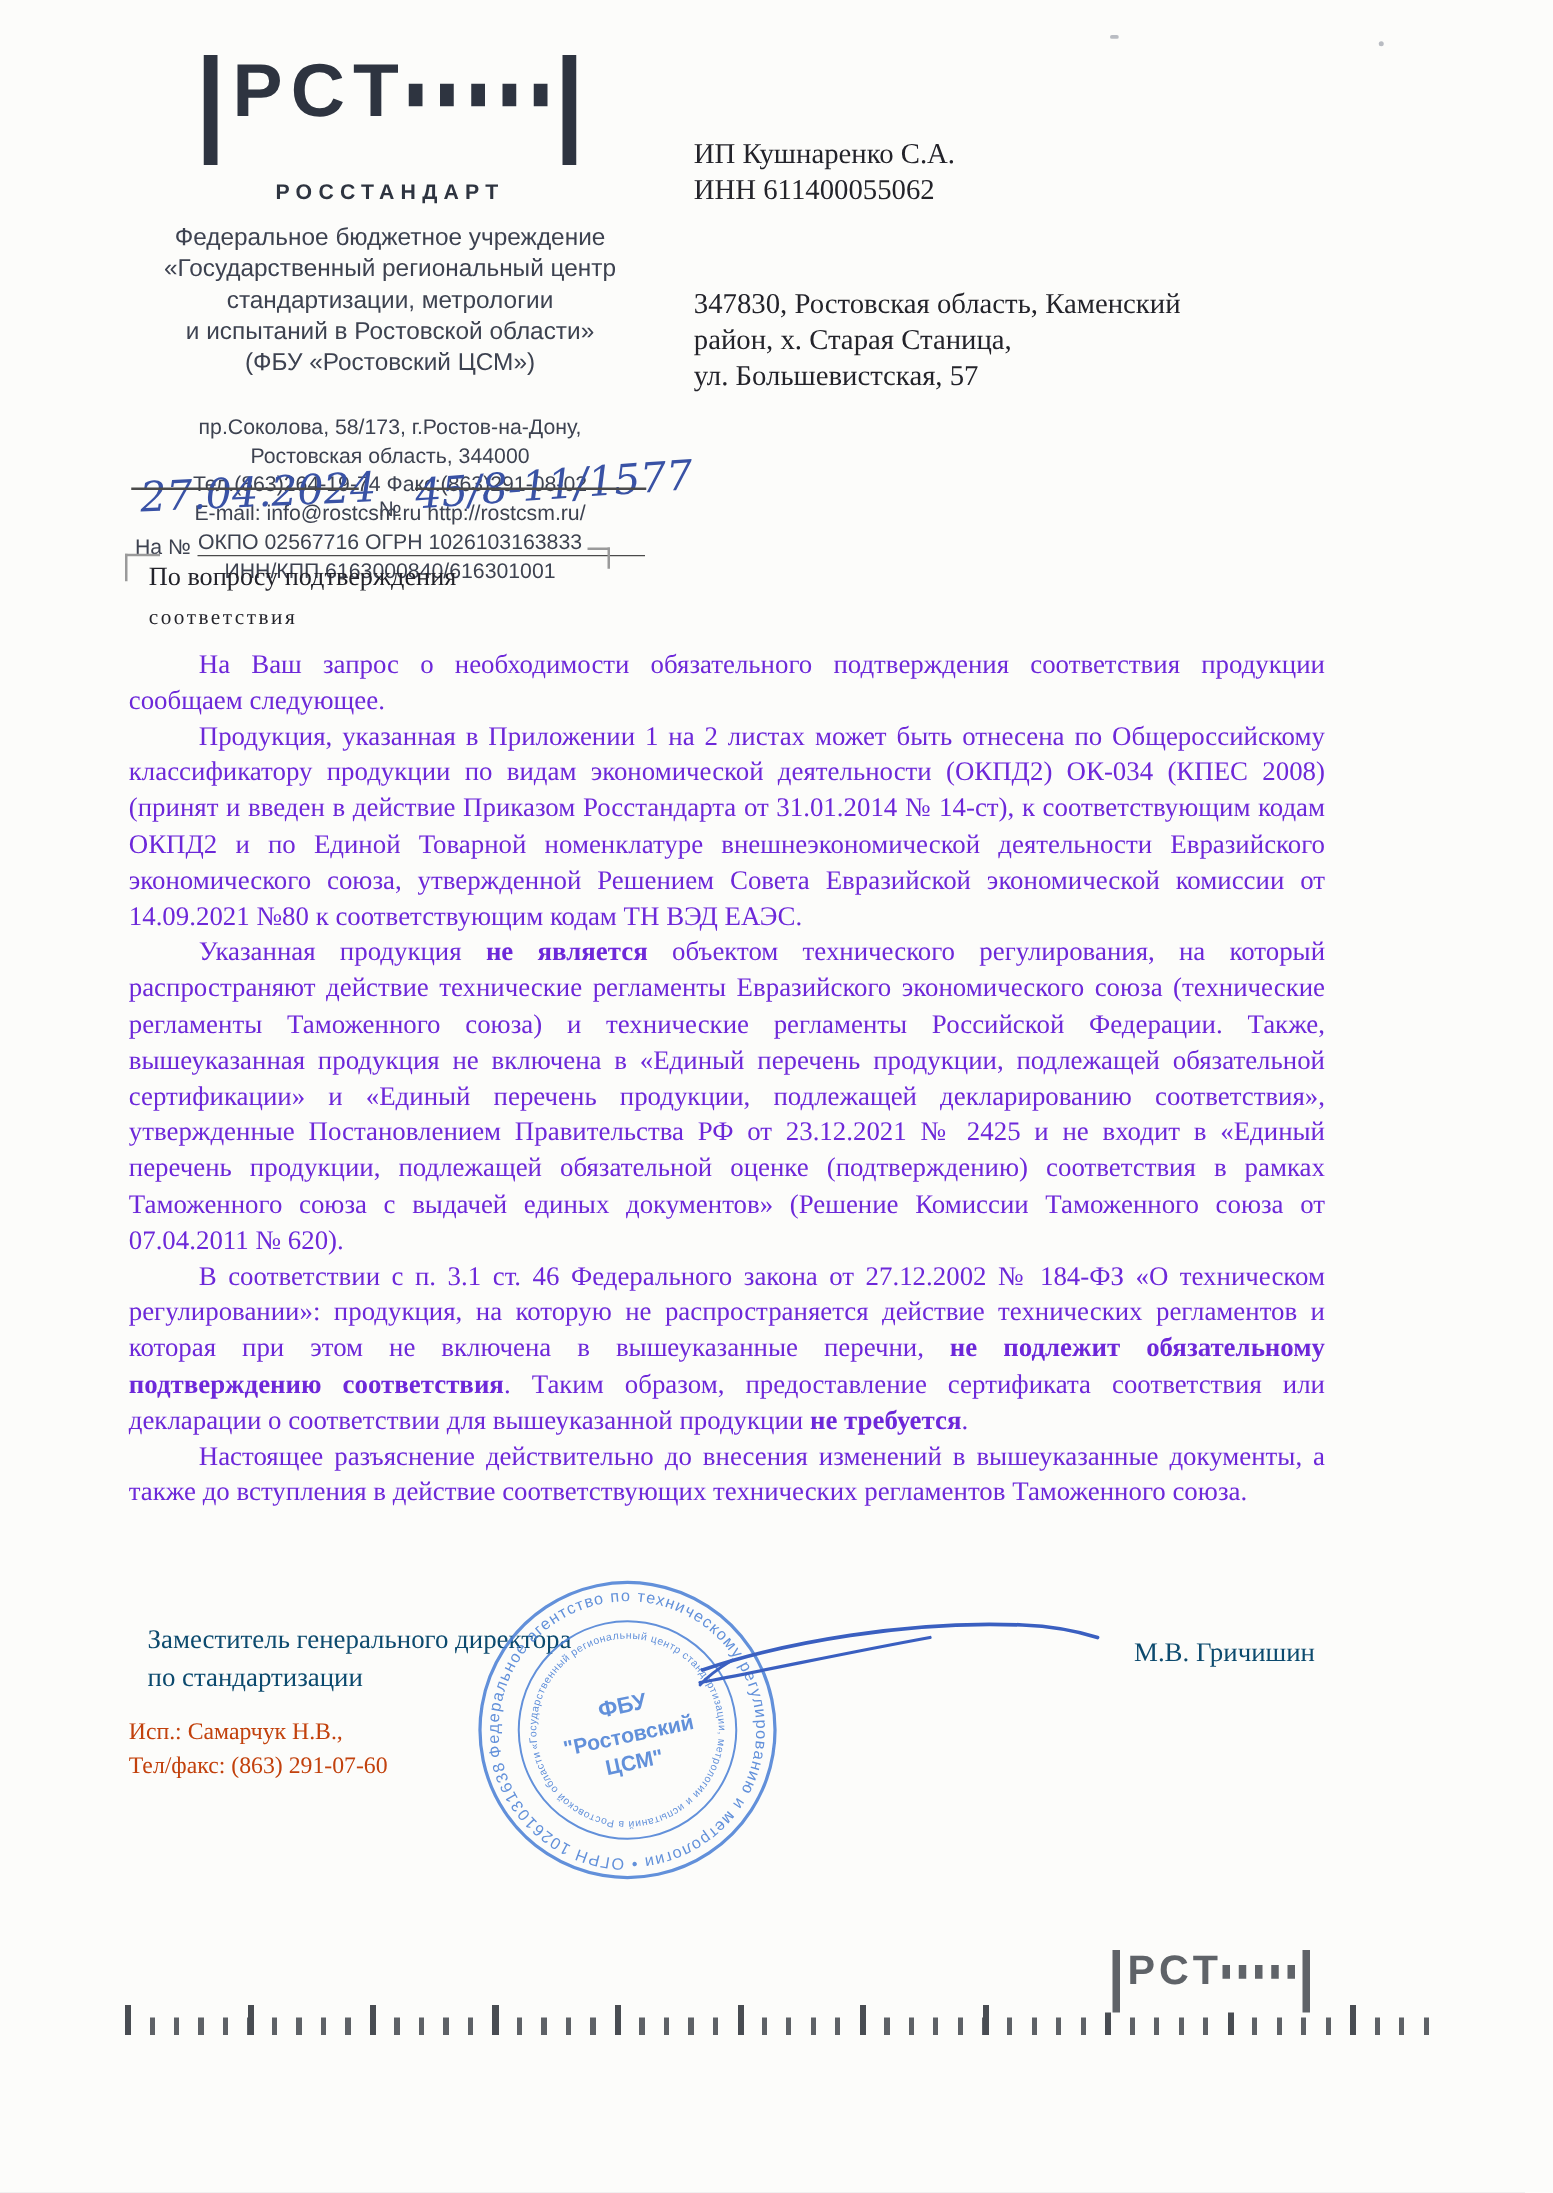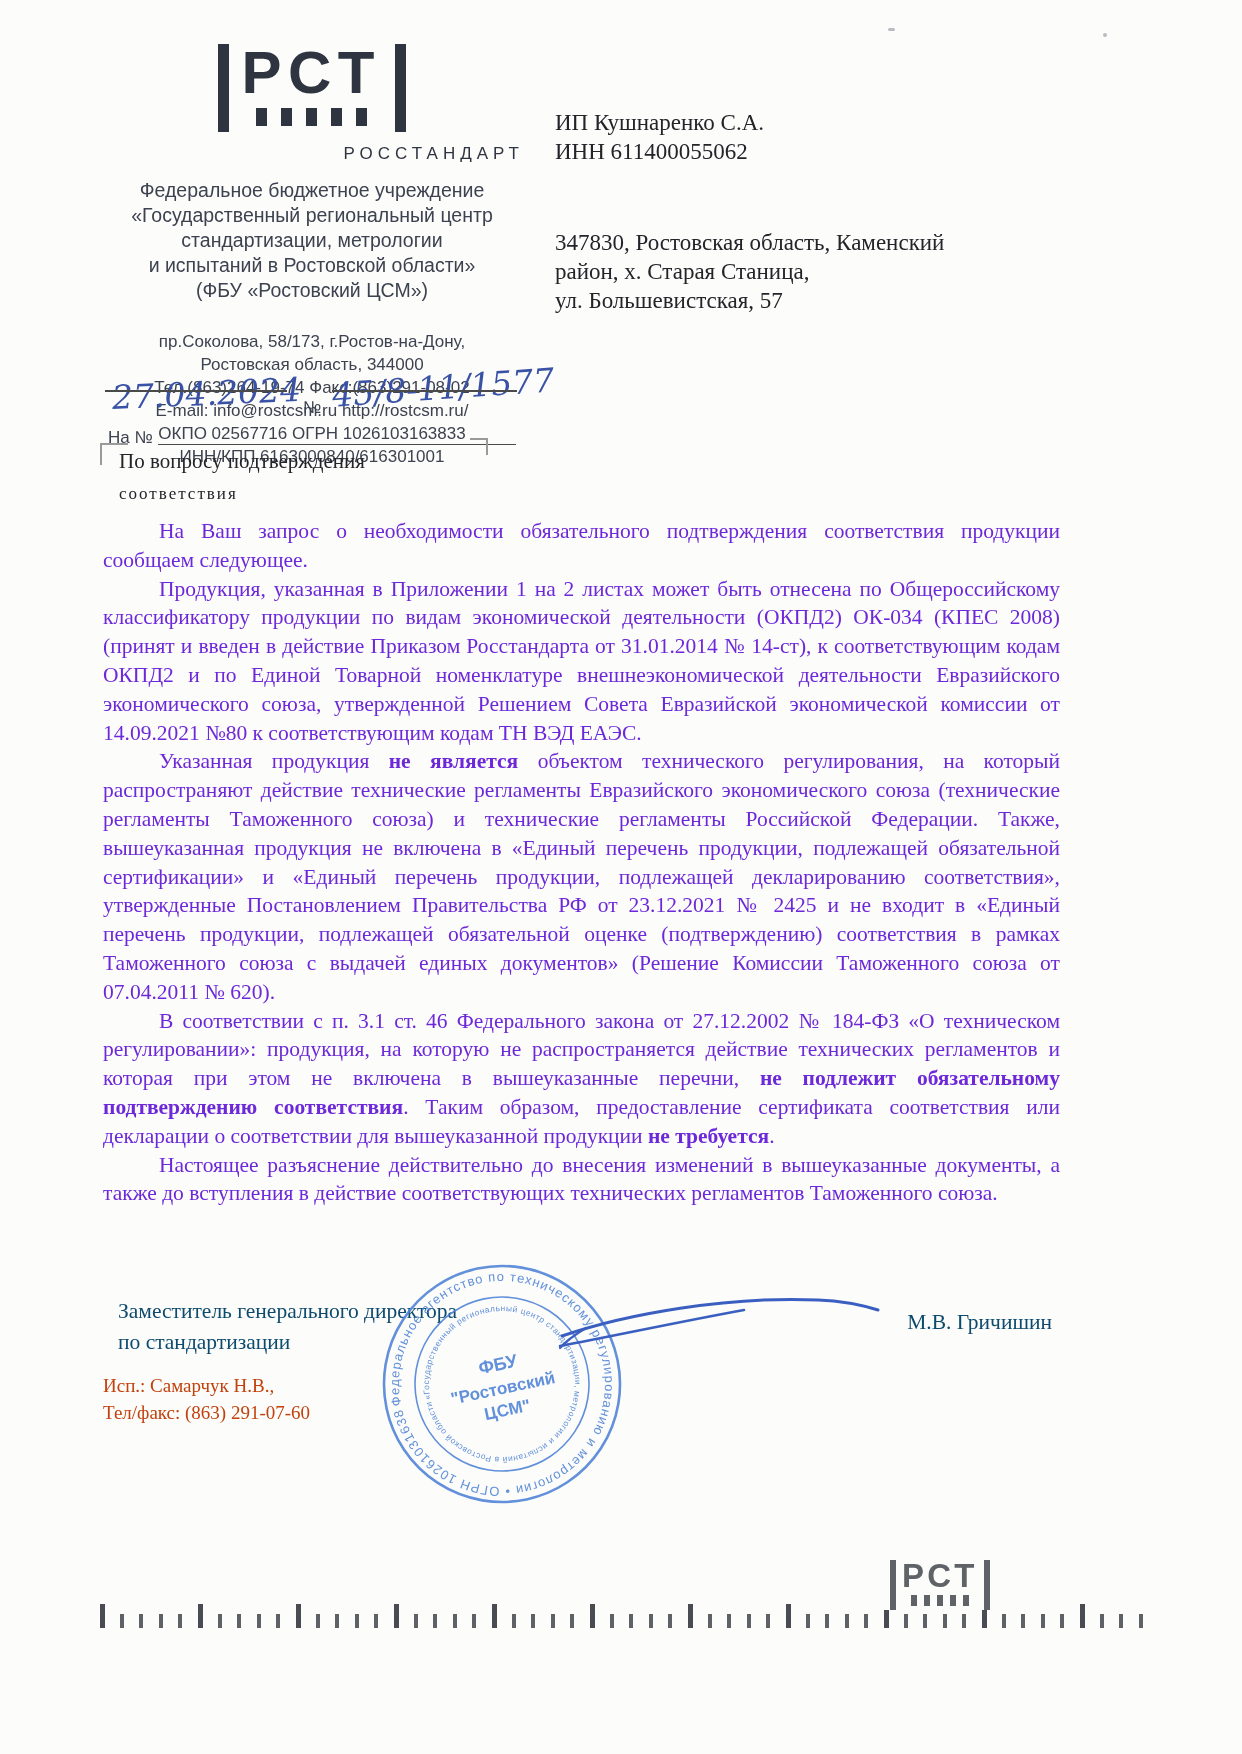--- a/index.html
+++ b/index.html
@@ -6,25 +6,25 @@
   .page{
     position:relative;width:1242px;height:1754px;margin:0 auto;
     background:#fcfcfa;overflow:hidden;
     font-family:"Liberation Serif","DejaVu Serif",serif;color:#1d1d20;
   }
   
   .lh{position:absolute;left:100px;top:44px;width:424px;text-align:center;
       font-family:"Liberation Sans","DejaVu Sans",sans-serif;color:#3d4250;}
   .logo{display:flex;justify-content:center;align-items:flex-start;gap:12px;}
   .logo .vbar{width:11px;height:88px;background:#2e3440;}
-  .logo-mid{display:flex;flex-direction:column;align-items:center;}
+  .logo-mid{display:flex;align-items:center;}
   .logo-letters{font-weight:bold;font-size:60px;line-height:58px;letter-spacing:8px;color:#2e3440;}
   .logo-dashes{display:flex;gap:14px;margin-top:6px;}
   .logo-dashes i{display:block;width:11px;height:18px;background:#2e3440;}
-  .agency{margin-top:12px;font-size:17px;font-weight:normal;letter-spacing:5px;color:#2e3440;text-align:right;}
+  .agency{margin-top:12px;font-size:17px;font-weight:bold;letter-spacing:5px;color:#2e3440;}
   .orgname{margin-top:14px;font-size:19.5px;line-height:25px;}
   .contacts{margin-top:27px;font-size:17px;line-height:23px;}
   
   .hand{position:absolute;font-family:"DejaVu Serif",serif;font-style:italic;
         color:#3952a5;white-space:nowrap;}
   .u-line{position:absolute;border-bottom:2px solid #4a4a4a;}
   .no-label{position:absolute;font-family:"Liberation Sans","DejaVu Sans",sans-serif;
             font-size:17px;color:#3d4250;}
   
   .recipient{position:absolute;left:555px;top:108px;width:510px;

